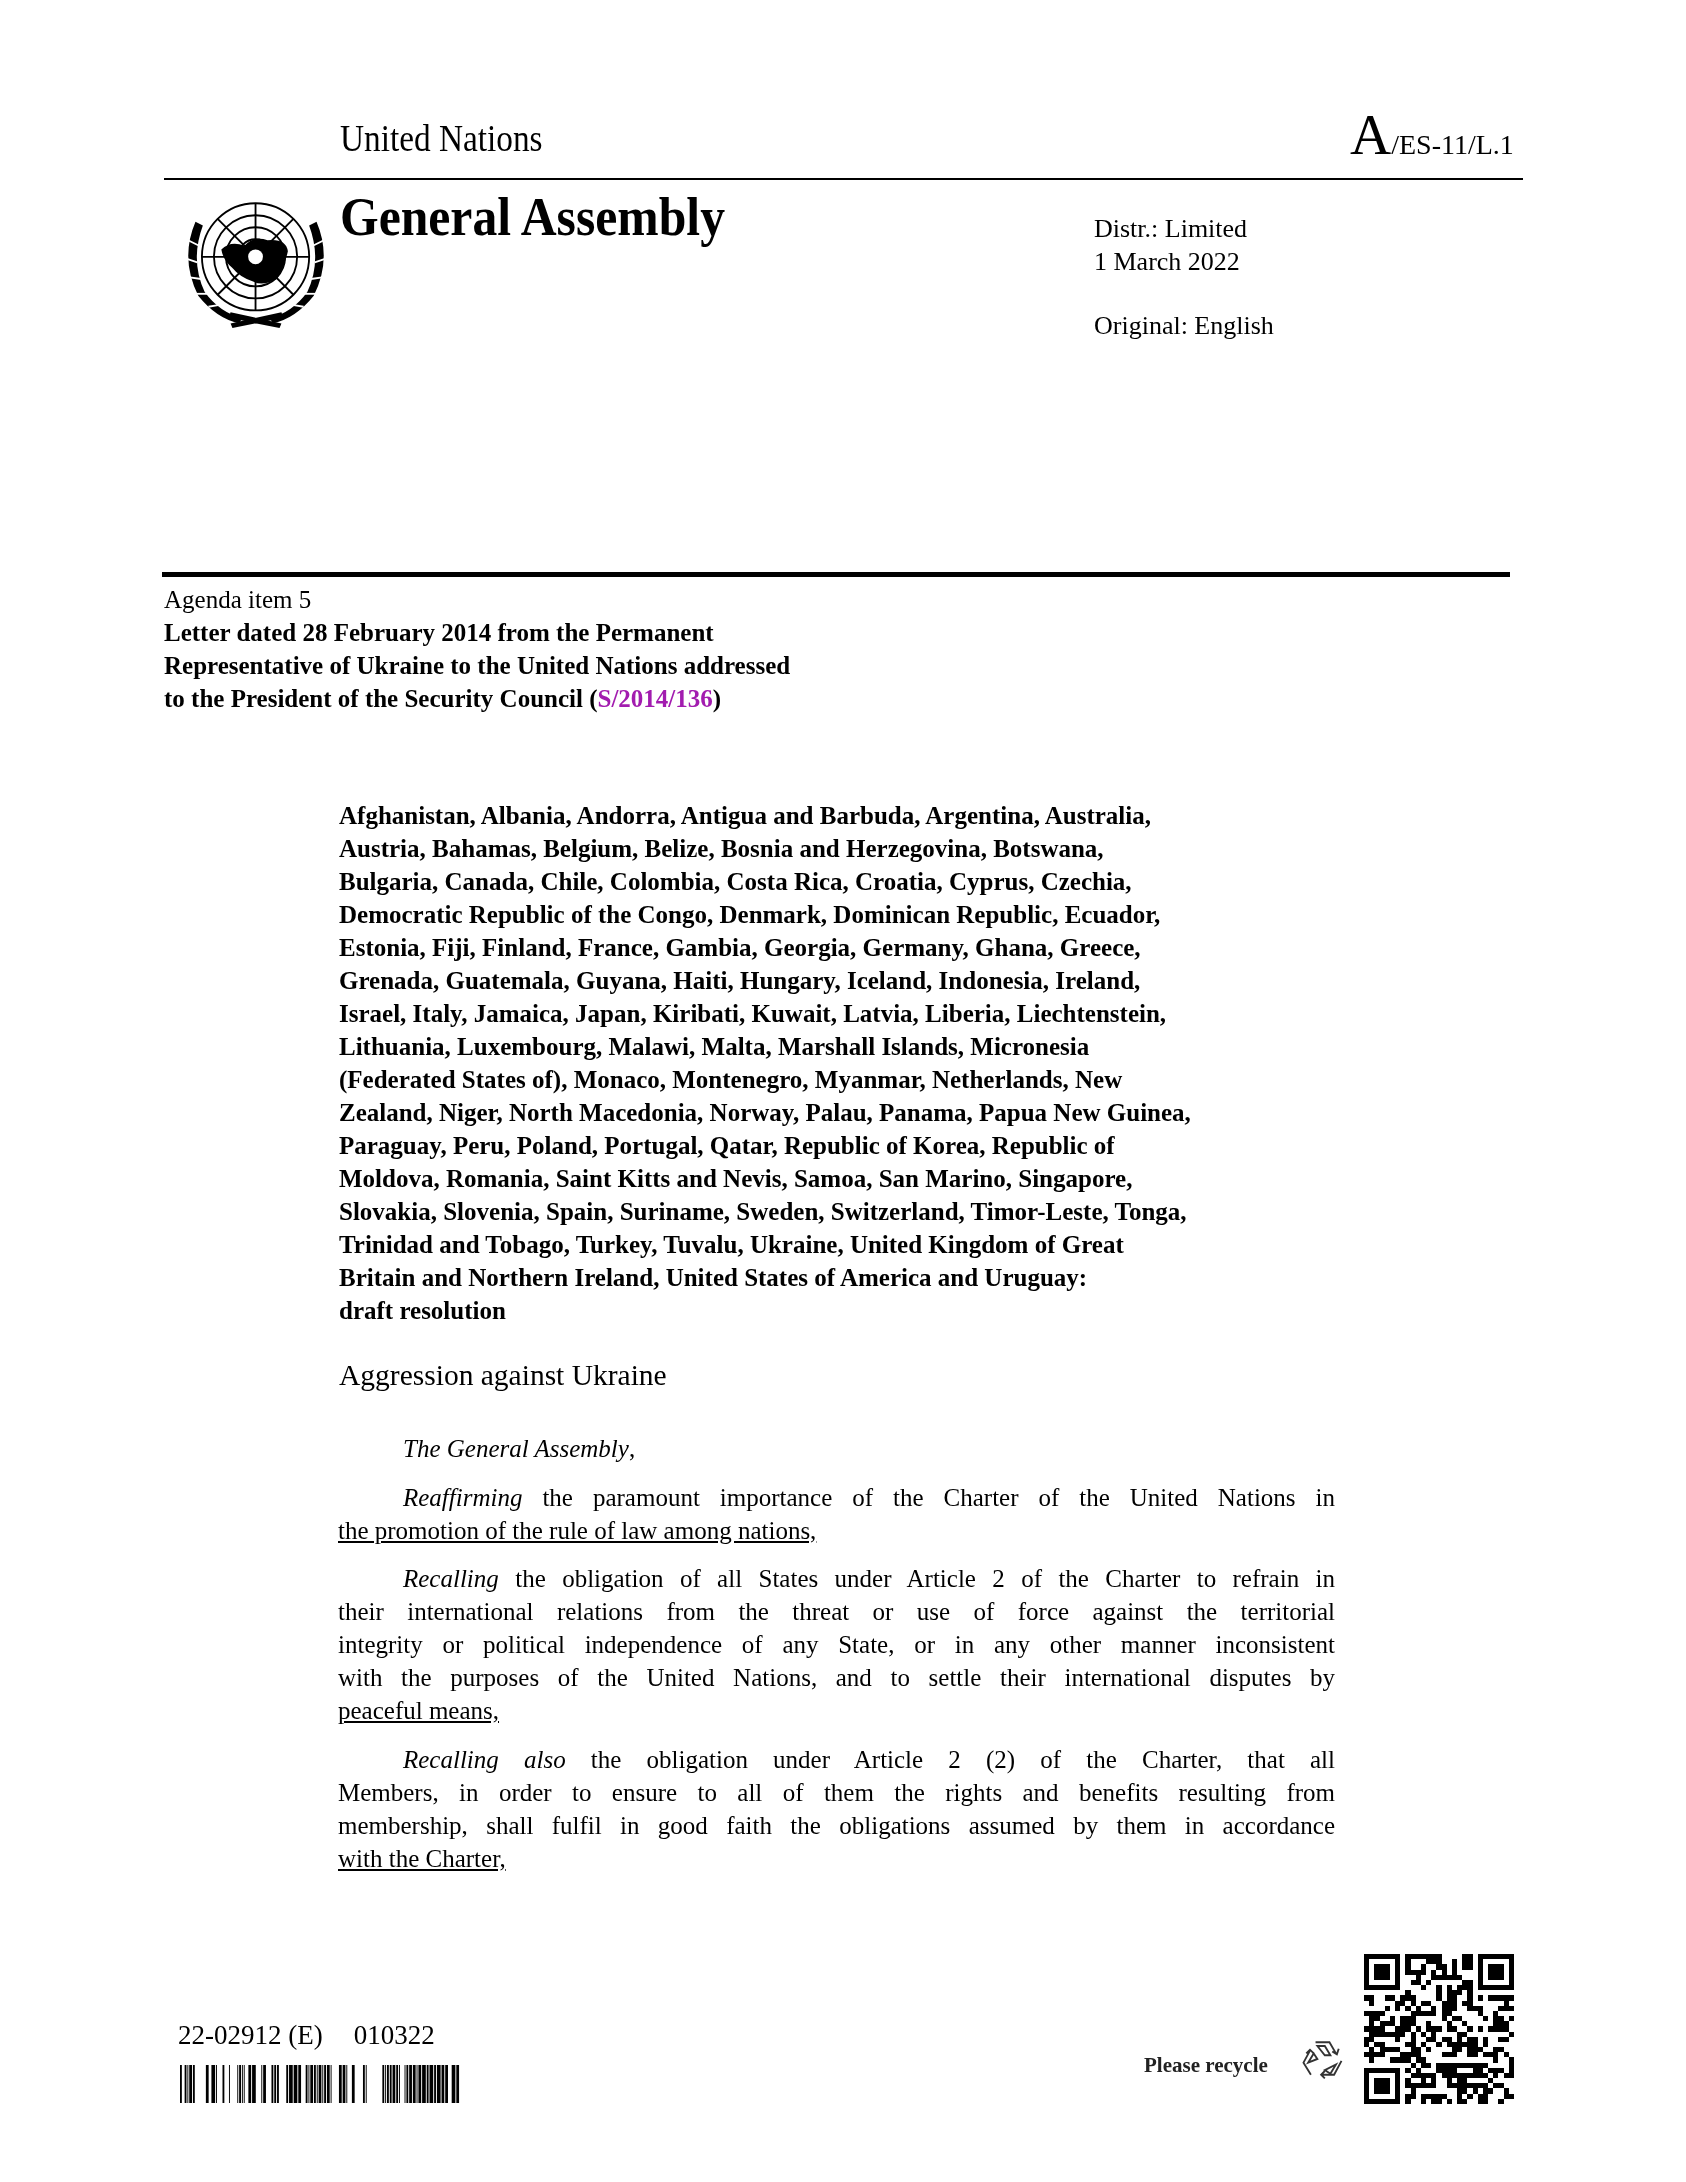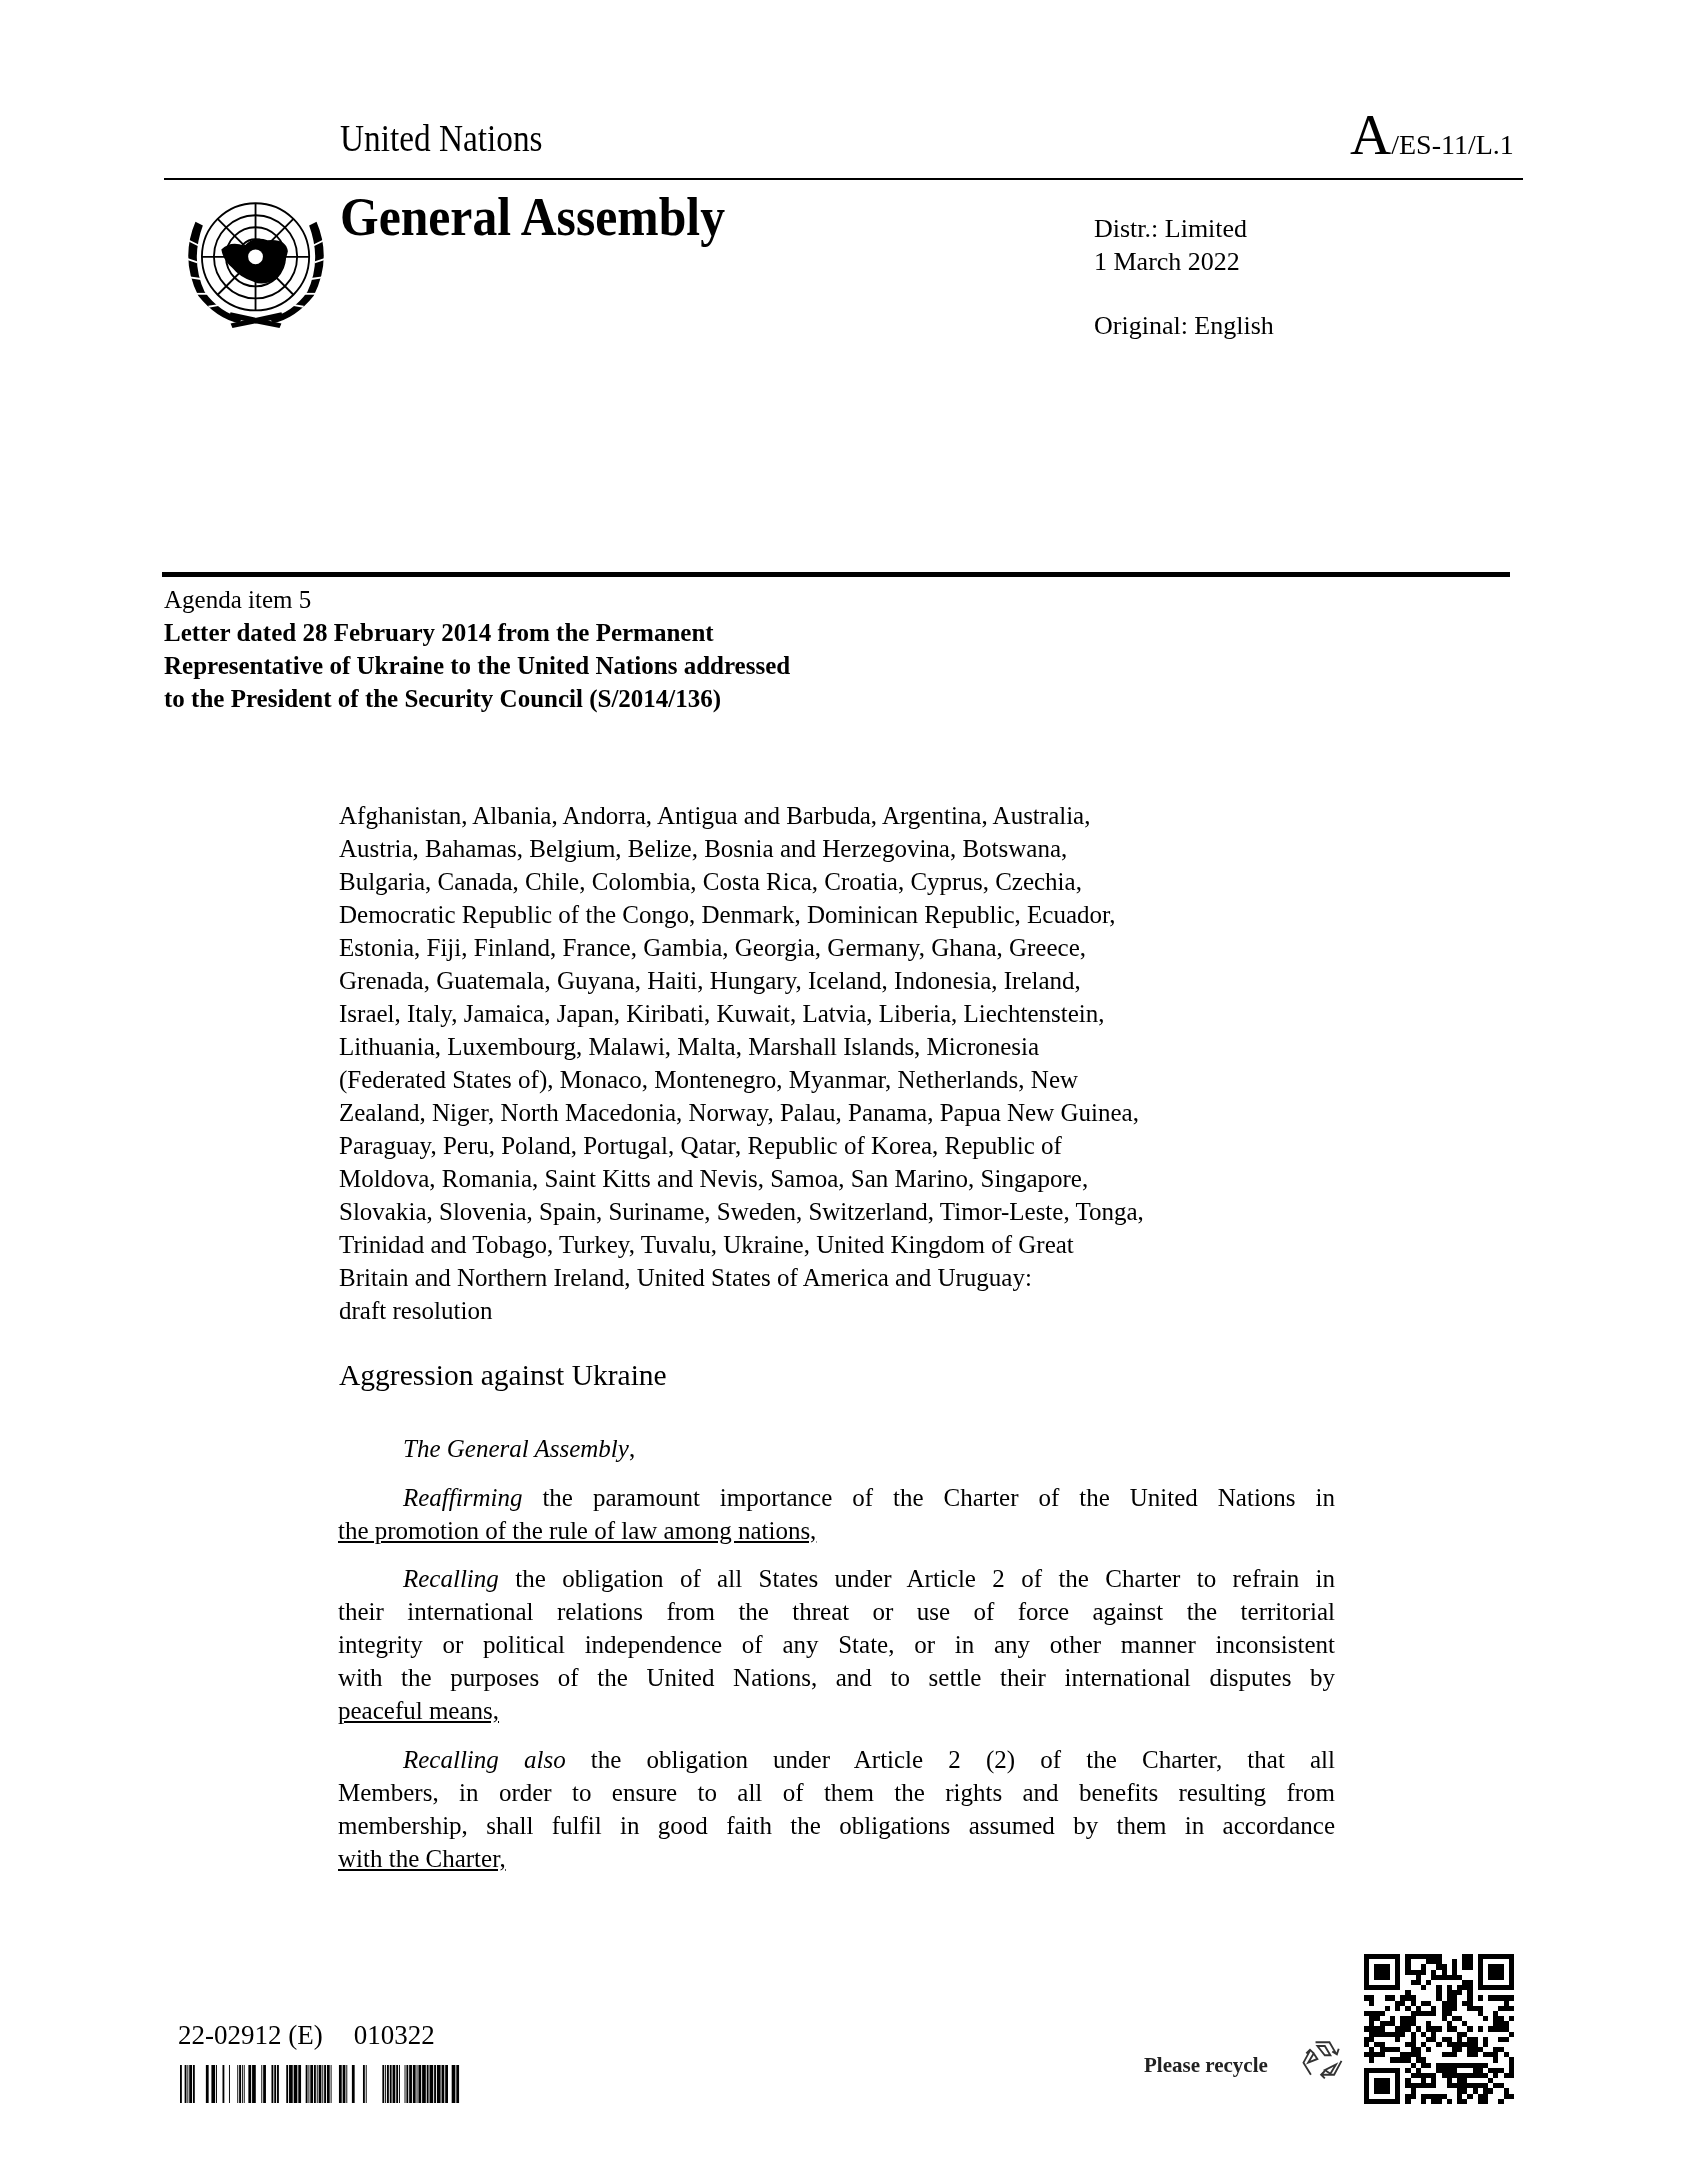--- a/index.html
+++ b/index.html
@@ -11,22 +11,22 @@
   .symbol .big { font-size:57px; }
   .symbol .rest { font-size:28px; }
   .rule-thin { left:164px; top:178px; width:1359px; height:1.8px; background:#000; }
   .emblem { left:175px; top:194px; width:162px; height:134px; }
   .ga-title { left:340px; top:185px; font-size:54px; font-weight:bold; line-height:65px; transform:scaleX(0.92); transform-origin:left; white-space:nowrap; }
   .distr { left:1094px; top:212px; font-size:26px; line-height:33px; white-space:nowrap; }
   .distr .gap { height:31px; }
   .rule-thick { left:162px; top:572px; width:1348px; height:4.6px; background:#000; }
   .session { left:164px; top:583px; font-size:25px; line-height:33px; width:1015px; }
   .session .b { font-weight:bold; }
-  .session a { color:#000000; text-decoration:none; }
-  .sponsors { left:339px; top:799px; width:1024px; font-size:25px; line-height:33px; font-weight:normal; }
+  .session a { color:#a21caf; text-decoration:none; }
+  .sponsors { left:339px; top:799px; width:1024px; font-size:25px; line-height:33px; font-weight:bold; }
   .sponsors .ln { white-space:nowrap; display:block; }
   .res-title { left:339px; top:1357px; font-size:29.5px; line-height:37px; font-weight:normal; white-space:nowrap; }
   .body { left:338px; top:1432px; width:997px; font-size:25px; line-height:33px; }
   .body p { margin:0 0 15.7px 0; text-indent:65px; text-align:justify; }
   .body p.first { margin-bottom:15.7px; }
   .body .line { display:block; text-align:justify; text-align-last:justify; }
   .body .line.last { text-align-last:left;text-decoration:underline; }
   .body .line.ind { text-indent:65px; }
   .footer-code { left:178px; top:2021px; font-size:27px; line-height:29.5px; white-space:nowrap; }
   .footer-code .sp { display:inline-block; width:31px; }

